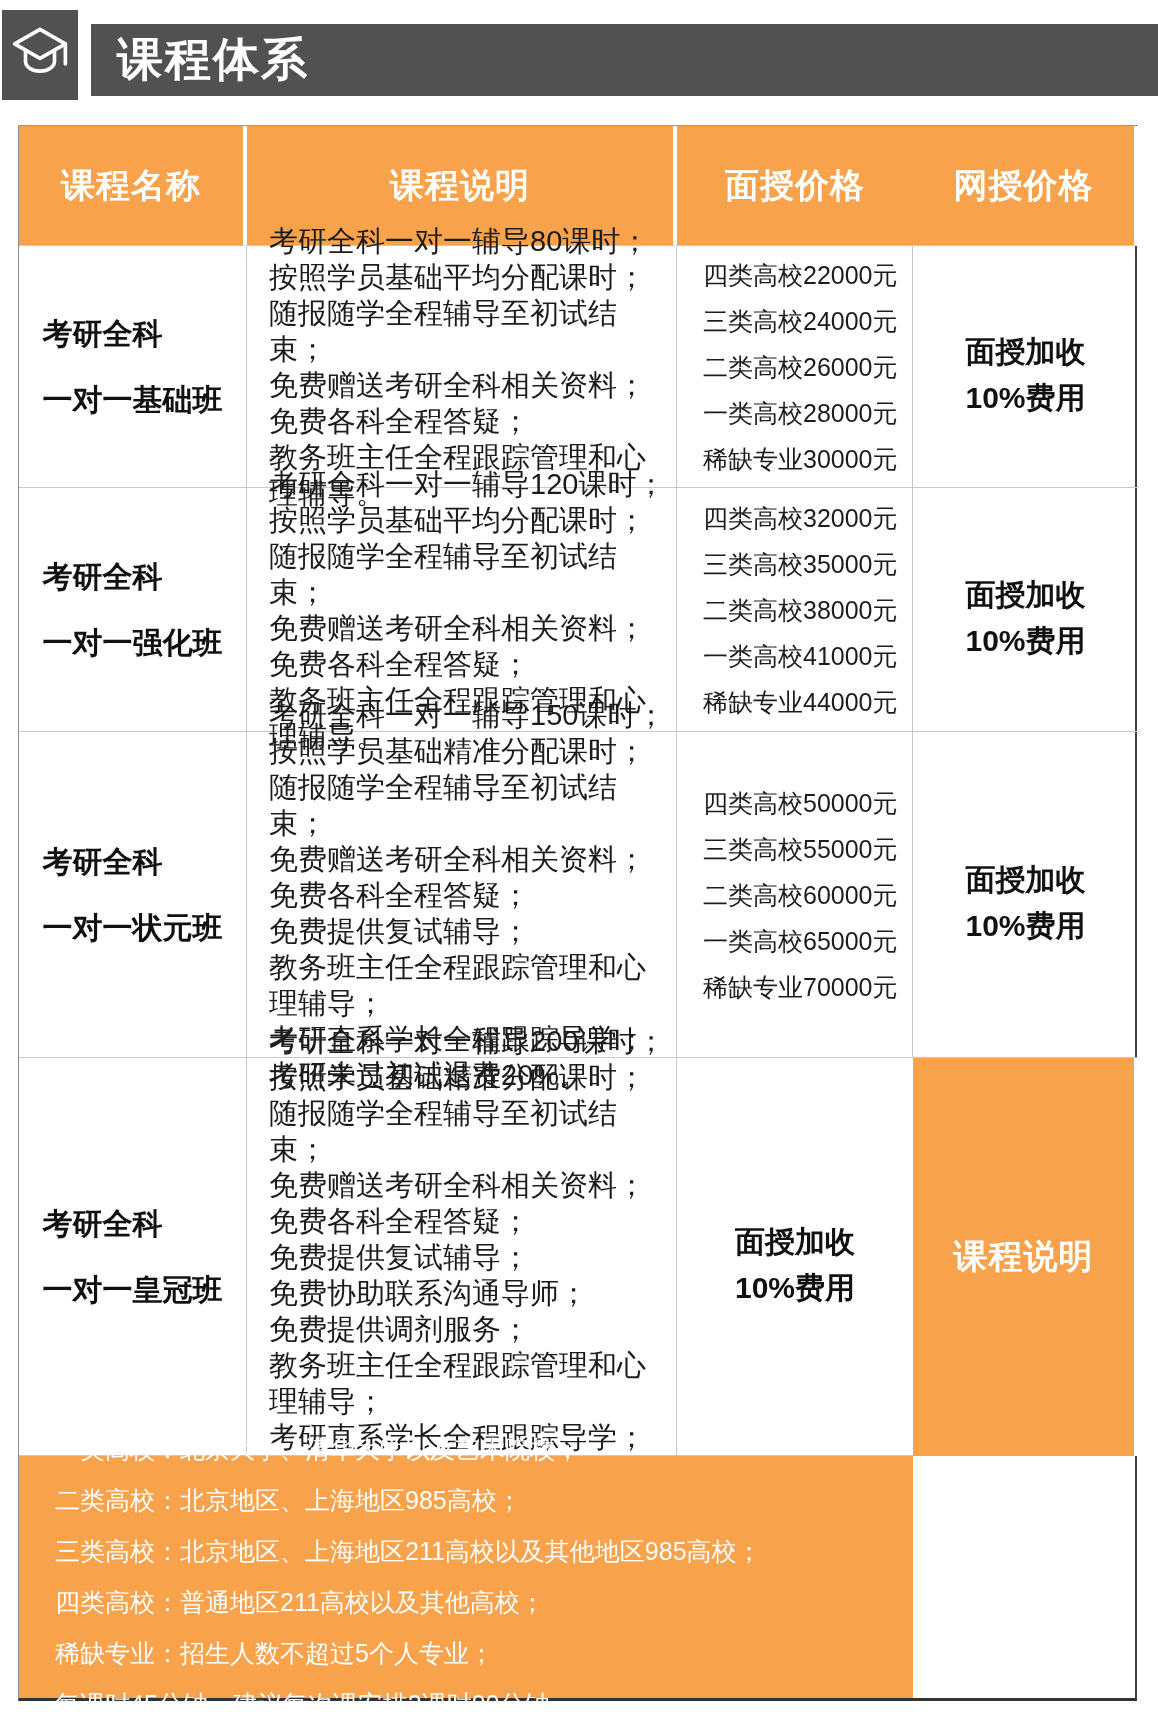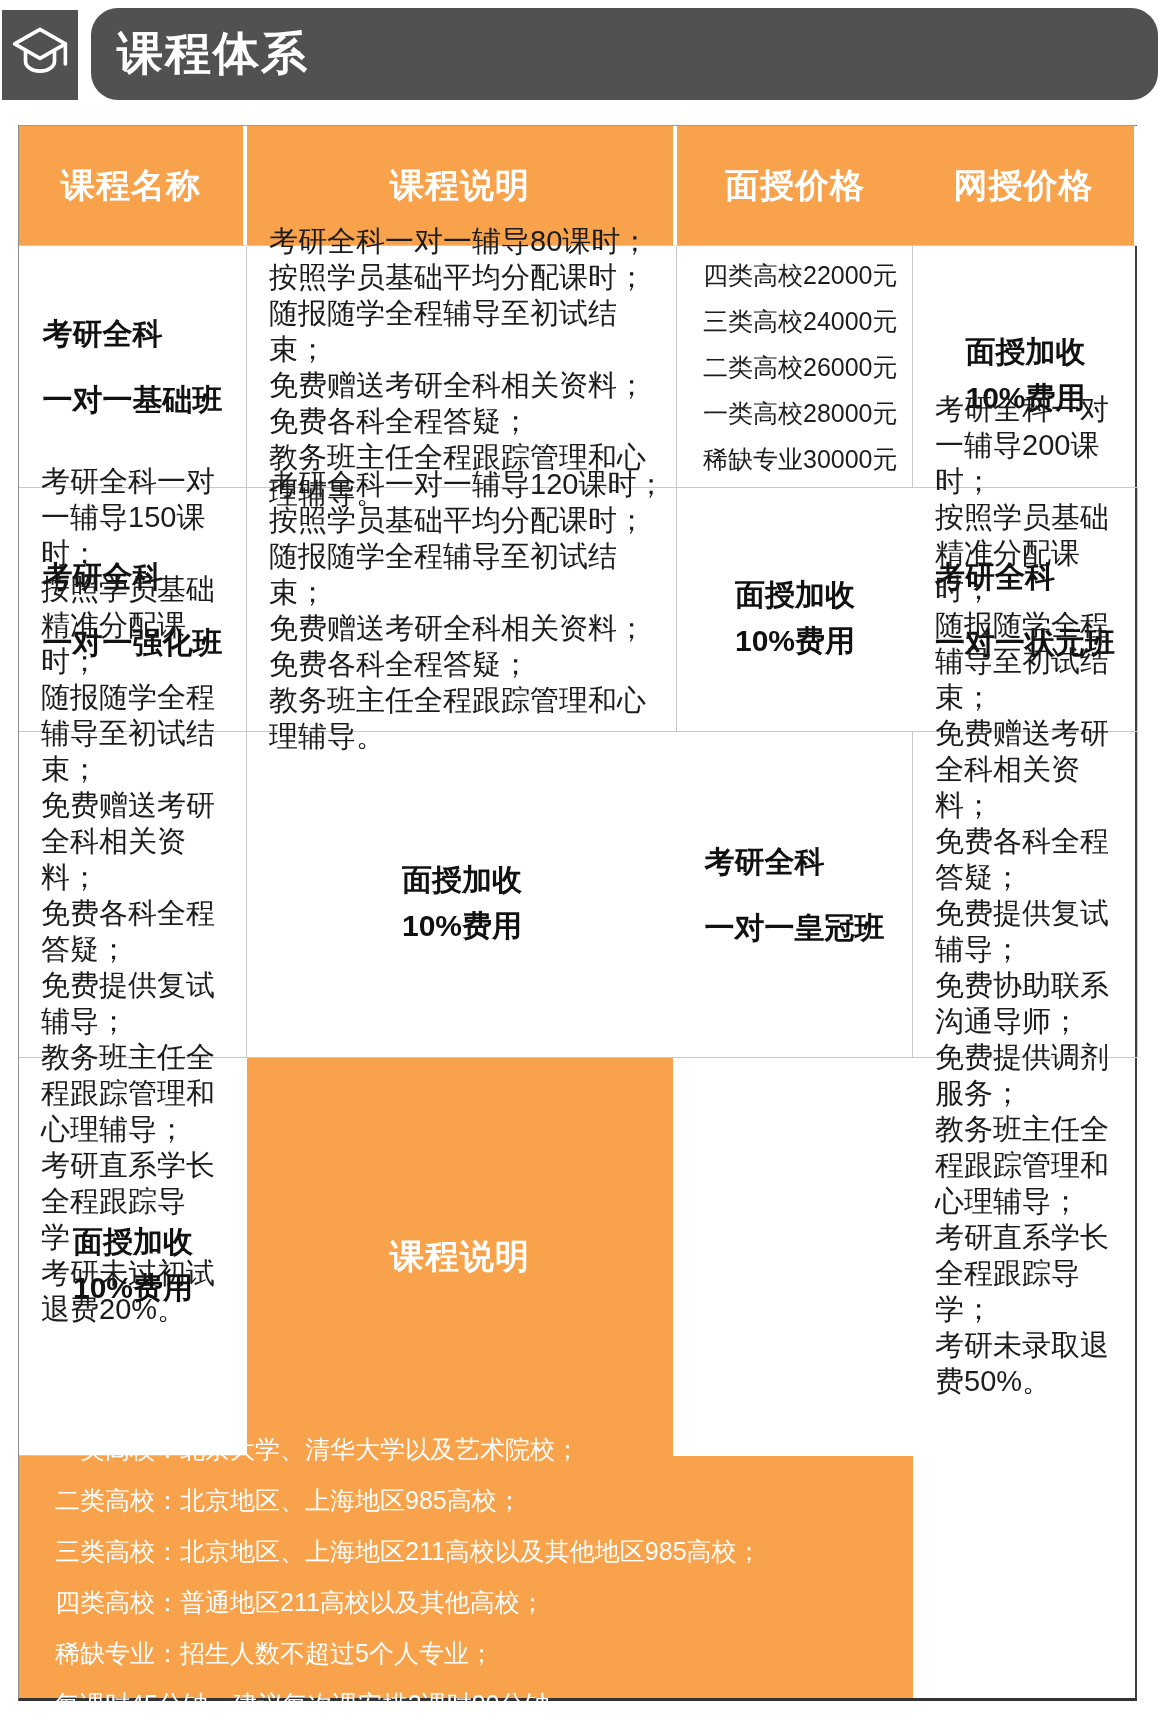--- a/index.html
+++ b/index.html
@@ -9,22 +9,22 @@
     font-family: "Liberation Sans", "DejaVu Sans", sans-serif;
     position: relative;
   }
   
   .topbar { position: absolute; top: 8px; left: 0; width: 1158px; height: 92px; }
   .icon-box {
     position: absolute; left: 2px; top: 2px; width: 76px; height: 90px;
     background: #515151; display: flex; align-items: center; justify-content: center;
   }
   .title-bar {
-    position: absolute; left: 91px; top: 0; width: 1067px; height: 92px;
-    background: #515151; display: flex; align-items: center; border-radius: 27px;
+    position: absolute; left: 91px; top: 16px; width: 1067px; height: 72px;
+    background: #515151; display: flex; align-items: center;
   }
   .title-bar .page-title {
     color: #ffffff; font-size: 46px; font-weight: bold; letter-spacing: 2px;
     padding-left: 26px;
   }
   
   .pricing-table {
     position: absolute; left: 18px; top: 125px; width: 1119px;
     display: grid;
     grid-template-columns: 228px 430px 236px 225px;
@@ -116,34 +116,44 @@
 10%费用</div>
 
   <div class="cell td name-cell">考研全科
 一对一强化班</div>
   <div class="cell td desc-cell">考研全科一对一辅导120课时；
 按照学员基础平均分配课时；
 随报随学全程辅导至初试结束；
 免费赠送考研全科相关资料；
 免费各科全程答疑；
 教务班主任全程跟踪管理和心理辅导。</div>
+  <div class="cell td online-cell">四类高校32000元
+三类高校35000元
+二类高校38000元
+一类高校41000元
+稀缺专业44000元</div>
   <div class="cell td last offline-cell">面授加收
 10%费用</div>
 
   <div class="cell td name-cell">考研全科
 一对一状元班</div>
   <div class="cell td desc-cell">考研全科一对一辅导150课时；
 按照学员基础精准分配课时；
 随报随学全程辅导至初试结束；
 免费赠送考研全科相关资料；
 免费各科全程答疑；
 免费提供复试辅导；
 教务班主任全程跟踪管理和心理辅导；
 考研直系学长全程跟踪导学；
 考研未过初试退费20%。</div>
+  <div class="cell td online-cell">四类高校50000元
+三类高校55000元
+二类高校60000元
+一类高校65000元
+稀缺专业70000元</div>
   <div class="cell td last offline-cell">面授加收
 10%费用</div>
 
   <div class="cell td name-cell">考研全科
 一对一皇冠班</div>
   <div class="cell td desc-cell">考研全科一对一辅导200课时；
 按照学员基础精准分配课时；
 随报随学全程辅导至初试结束；
 免费赠送考研全科相关资料；
 免费各科全程答疑；

